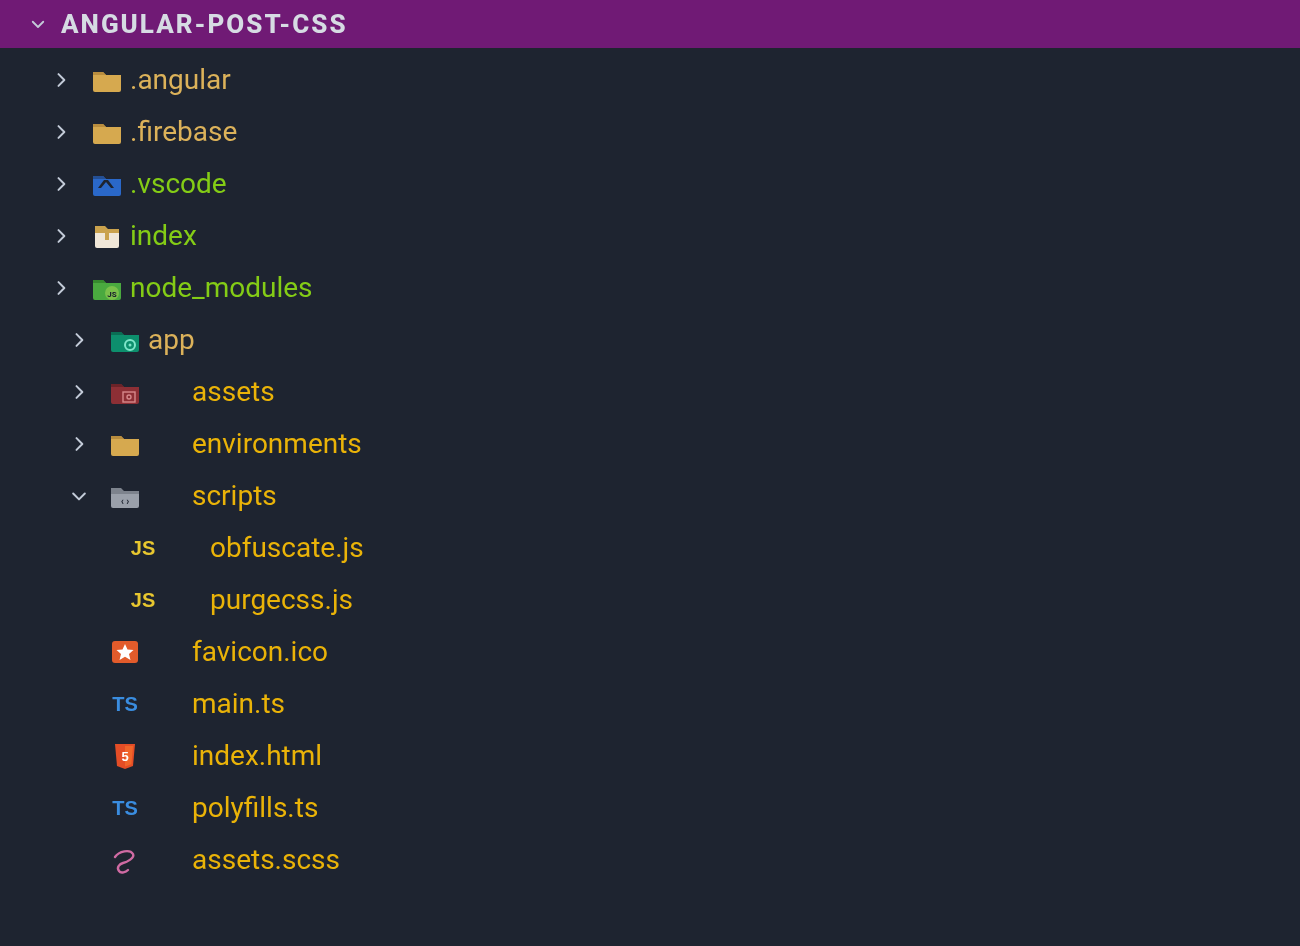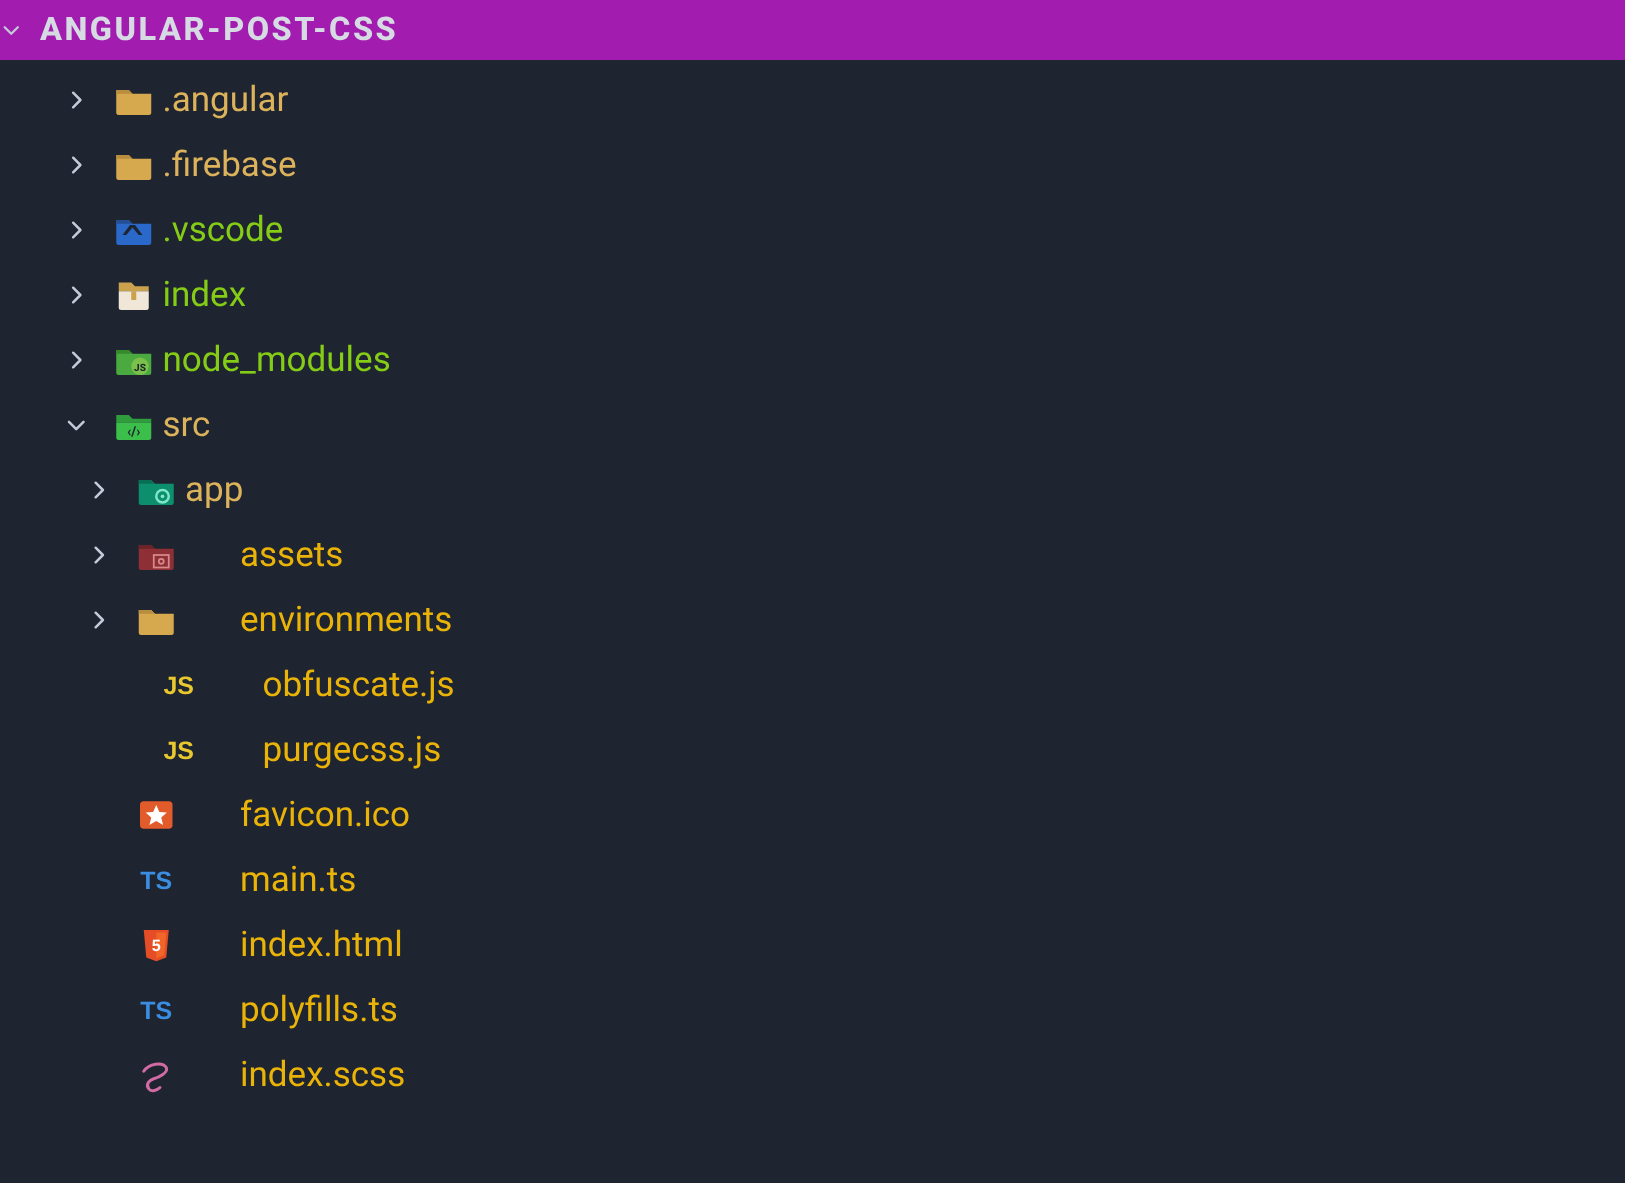--- a/index.html
+++ b/index.html
@@ -5,23 +5,23 @@
   * { margin:0; padding:0; box-sizing:border-box; }
   body {
     width:1300px; height:946px;
     background:#1e2430;
     font-family:-apple-system,BlinkMacSystemFont,"Segoe UI",Roboto,sans-serif;
     color:#c3cbd8;
     overflow:hidden;
   }
   .header {
     height:48px;
-    background:#a21caf;
+    background:#701a75;
     display:flex; align-items:center;
-    padding:0 0;
+    padding:0 29px;
     gap:14px;
   }
   .chev {
     width:18px; height:18px;
     display:flex; align-items:center; justify-content:center;
     flex:0 0 auto;
   }
   .chev svg { width:18px; height:18px; display:block; }
   .chev .stroke { stroke:#c3cbd8; stroke-width:2.4; fill:none; stroke-linecap:round; stroke-linejoin:round; }
   .project-title {
@@ -133,74 +133,74 @@
         </svg>
       </span>
       <span class="icon-slot">
         <svg width="32" height="32">
           <use href="#sym-folder-node"></use>
         </svg>
       </span>
       <span class="label lbl-gray">node_modules</span>
     </div>
     <div class="row">
-      <span class="indent" style="width: 36px;"></span>
+      <span class="indent" style="width: 54px;"></span>
+      <span class="arrow-slot">
+        <svg width="20" height="20">
+          <use href="#sym-chev-right"></use>
+        </svg>
+      </span>
+      <span class="icon-slot">
+        <svg width="32" height="32">
+          <use href="#sym-folder-app"></use>
+        </svg>
+      </span>
+      <span class="label lbl-gold">app</span>
+    </div>
+    <div class="row">
+      <span class="indent" style="width: 54px;"></span>
+      <span class="arrow-slot">
+        <svg width="20" height="20">
+          <use href="#sym-chev-right"></use>
+        </svg>
+      </span>
+      <span class="icon-slot">
+        <svg width="32" height="32">
+          <use href="#sym-folder-assets"></use>
+        </svg>
+      </span>
+      <span class="label lbl-white">assets</span>
+    </div>
+    <div class="row">
+      <span class="indent" style="width: 54px;"></span>
+      <span class="arrow-slot">
+        <svg width="20" height="20">
+          <use href="#sym-chev-right"></use>
+        </svg>
+      </span>
+      <span class="icon-slot">
+        <svg width="32" height="32">
+          <use href="#sym-folder"></use>
+        </svg>
+      </span>
+      <span class="label lbl-white">environments</span>
+    </div>
+    <div class="row">
+      <span class="indent" style="width: 54px;"></span>
       <span class="arrow-slot">
         <svg width="20" height="20">
           <use href="#sym-chev-down"></use>
         </svg>
       </span>
       <span class="icon-slot">
         <svg width="32" height="32">
-          <use href="#sym-folder-src"></use>
-        </svg>
-      </span>
-      <span class="label lbl-gold">src</span>
-    </div>
-    <div class="row">
-      <span class="indent" style="width: 54px;"></span>
-      <span class="arrow-slot">
-        <svg width="20" height="20">
-          <use href="#sym-chev-right"></use>
-        </svg>
-      </span>
-      <span class="icon-slot">
-        <svg width="32" height="32">
-          <use href="#sym-folder-app"></use>
-        </svg>
-      </span>
-      <span class="label lbl-gold">app</span>
-    </div>
-    <div class="row">
-      <span class="indent" style="width: 54px;"></span>
-      <span class="arrow-slot">
-        <svg width="20" height="20">
-          <use href="#sym-chev-right"></use>
-        </svg>
-      </span>
-      <span class="icon-slot">
-        <svg width="32" height="32">
-          <use href="#sym-folder-assets"></use>
-        </svg>
-      </span>
-      <span class="label lbl-white">assets</span>
-    </div>
-    <div class="row">
-      <span class="indent" style="width: 54px;"></span>
-      <span class="arrow-slot">
-        <svg width="20" height="20">
-          <use href="#sym-chev-right"></use>
-        </svg>
-      </span>
-      <span class="icon-slot">
-        <svg width="32" height="32">
-          <use href="#sym-folder"></use>
-        </svg>
-      </span>
-      <span class="label lbl-white">environments</span>
+          <use href="#sym-folder-scripts"></use>
+        </svg>
+      </span>
+      <span class="label lbl-white">scripts</span>
     </div>
     <div class="row">
       <span class="indent" style="width: 72px;"></span>
       <span class="arrow-slot"></span>
       <span class="icon-slot">
         <svg width="32" height="32">
           <use href="#sym-js"></use>
         </svg>
       </span>
       <span class="label lbl-white">obfuscate.js</span>
@@ -256,21 +256,21 @@
       <span class="label lbl-white">polyfills.ts</span>
     </div>
     <div class="row">
       <span class="indent" style="width: 54px;"></span>
       <span class="arrow-slot"></span>
       <span class="icon-slot">
         <svg width="32" height="32">
           <use href="#sym-scss"></use>
         </svg>
       </span>
-      <span class="label lbl-white">index.scss</span>
+      <span class="label lbl-white">assets.scss</span>
     </div>
   </div>
 
 <svg width="0" height="0" style="position:absolute">
   <defs>
 
     <symbol id="sym-chev-right" viewBox="0 0 24 24">
         <polyline points="9 5 16 12 9 19" fill="none" stroke="#c3cbd8" stroke-width="2.4" stroke-linecap="round" stroke-linejoin="round"></polyline>
       </symbol>
     <symbol id="sym-chev-down" viewBox="0 0 24 24">

